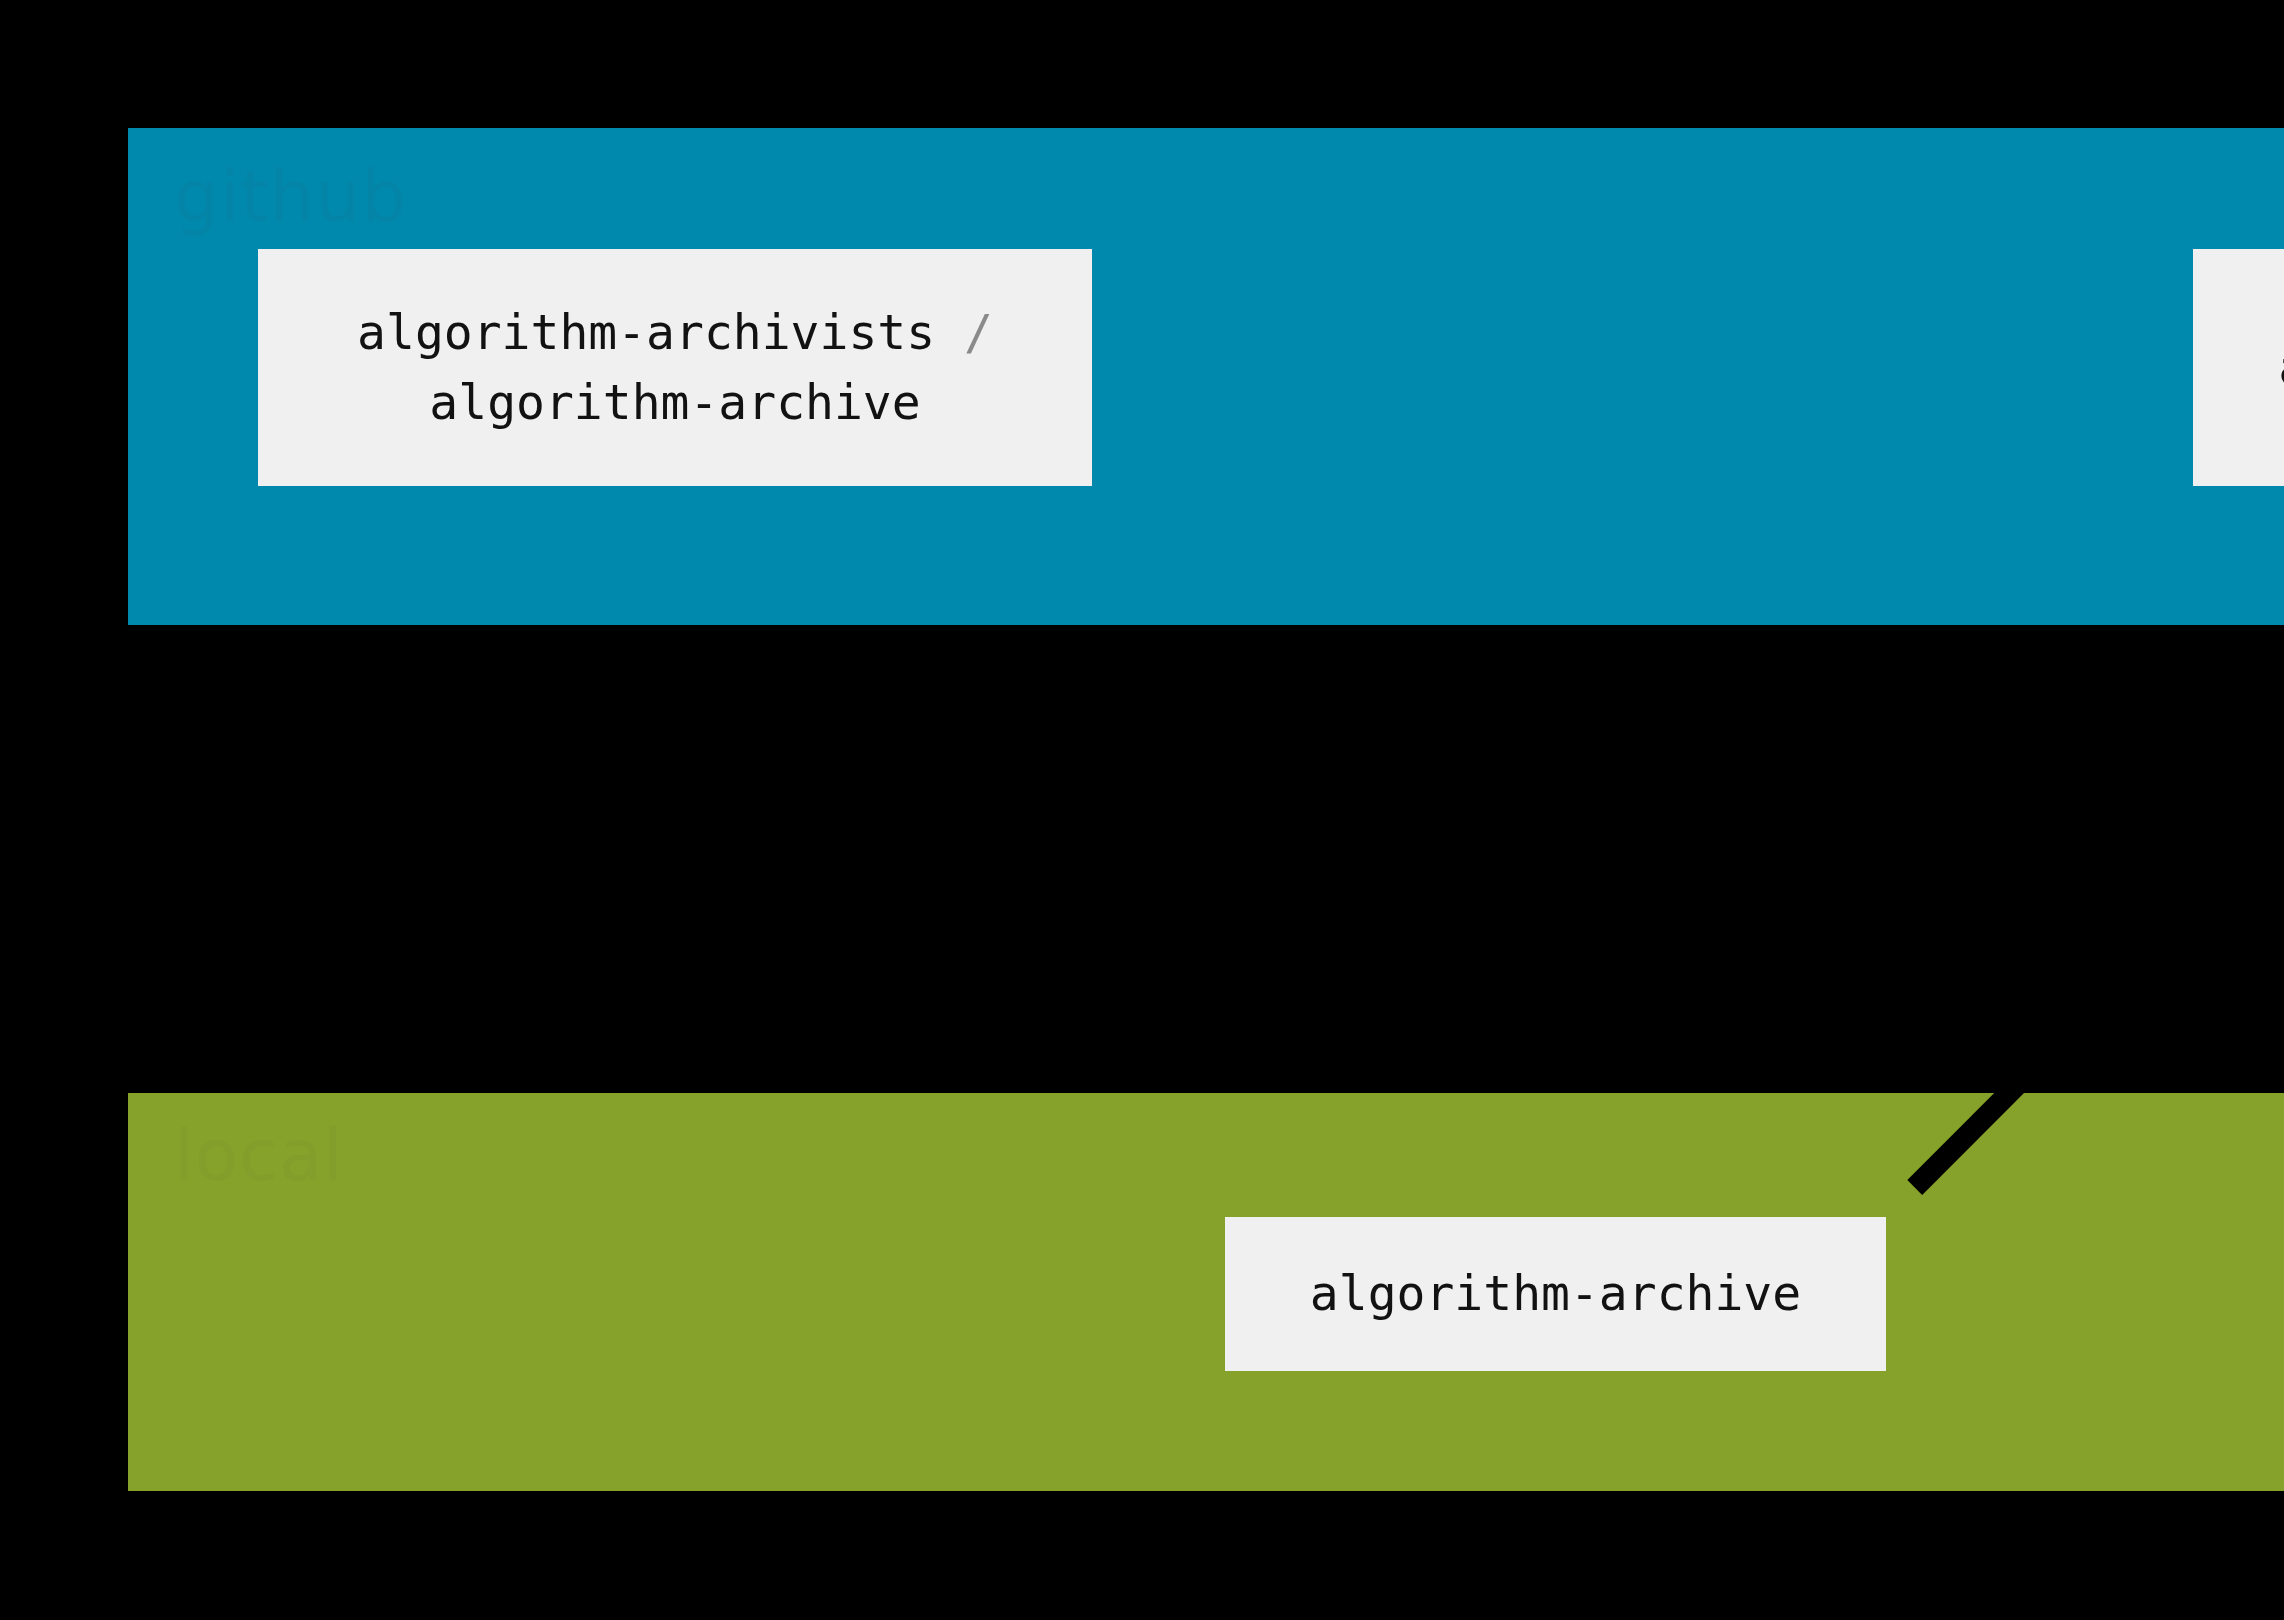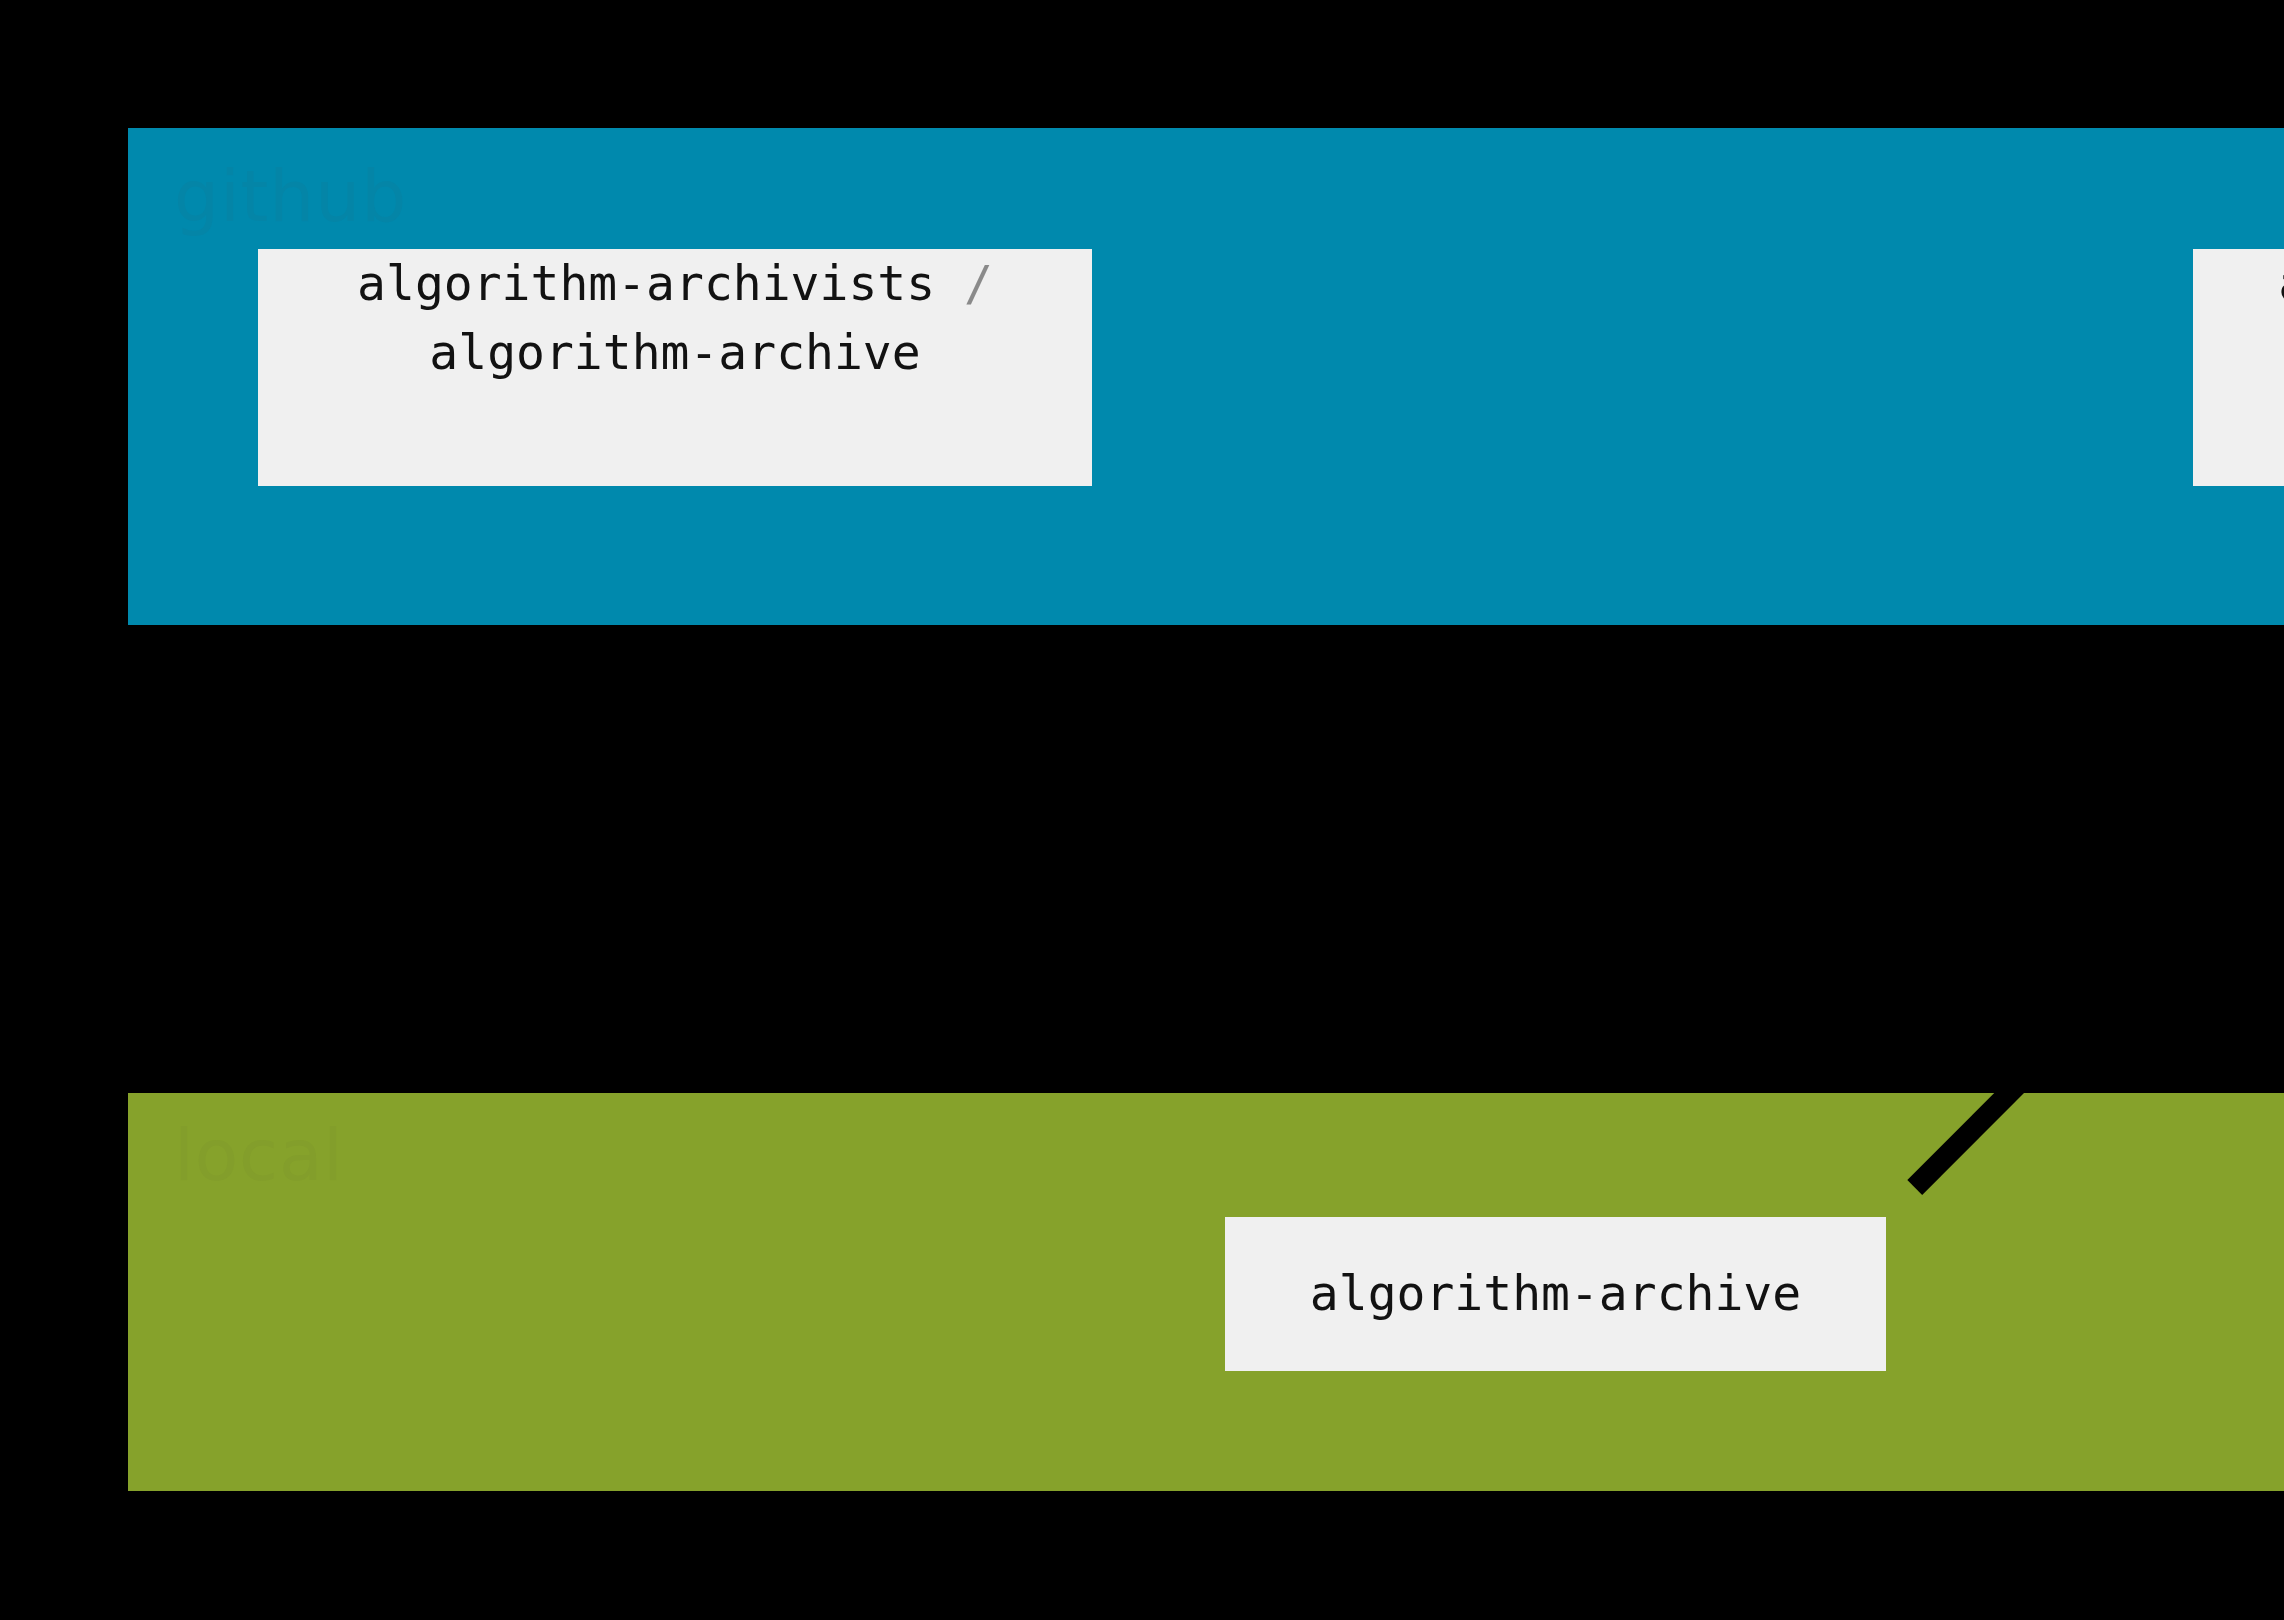--- a/index.html
+++ b/index.html
@@ -60,20 +60,21 @@
   }
 
   
   .repo-card {
     position: absolute;
     background: #F0F0F0;
     box-sizing: border-box;
     display: flex;
     flex-direction: column;
     align-items: center;
+    justify-content: center;
     padding: 0 12px;
   }
   .repo-line {
     font-family: "DejaVu Sans Mono", monospace;
     font-size: 48px;
     line-height: 1.44;
     color: #121212;
     white-space: nowrap;
     text-align: center;
   }

